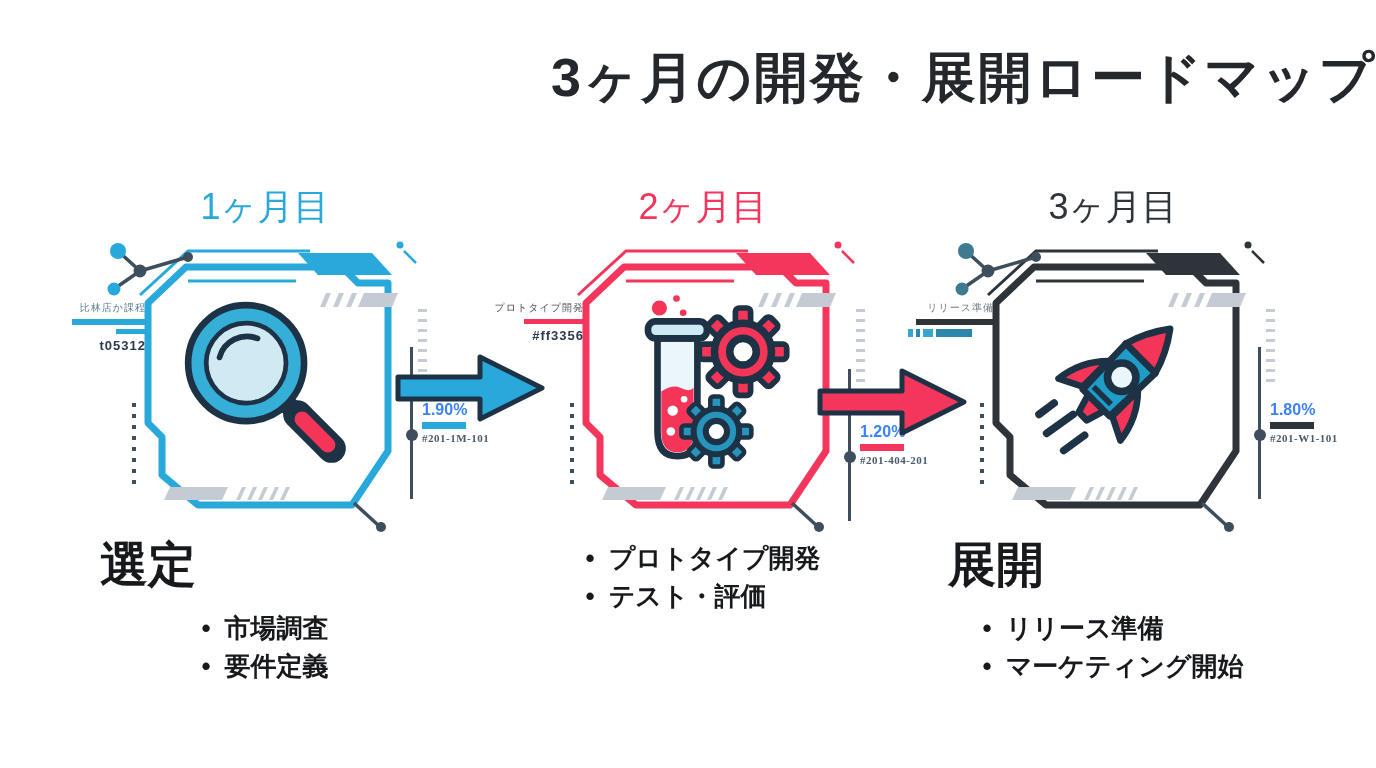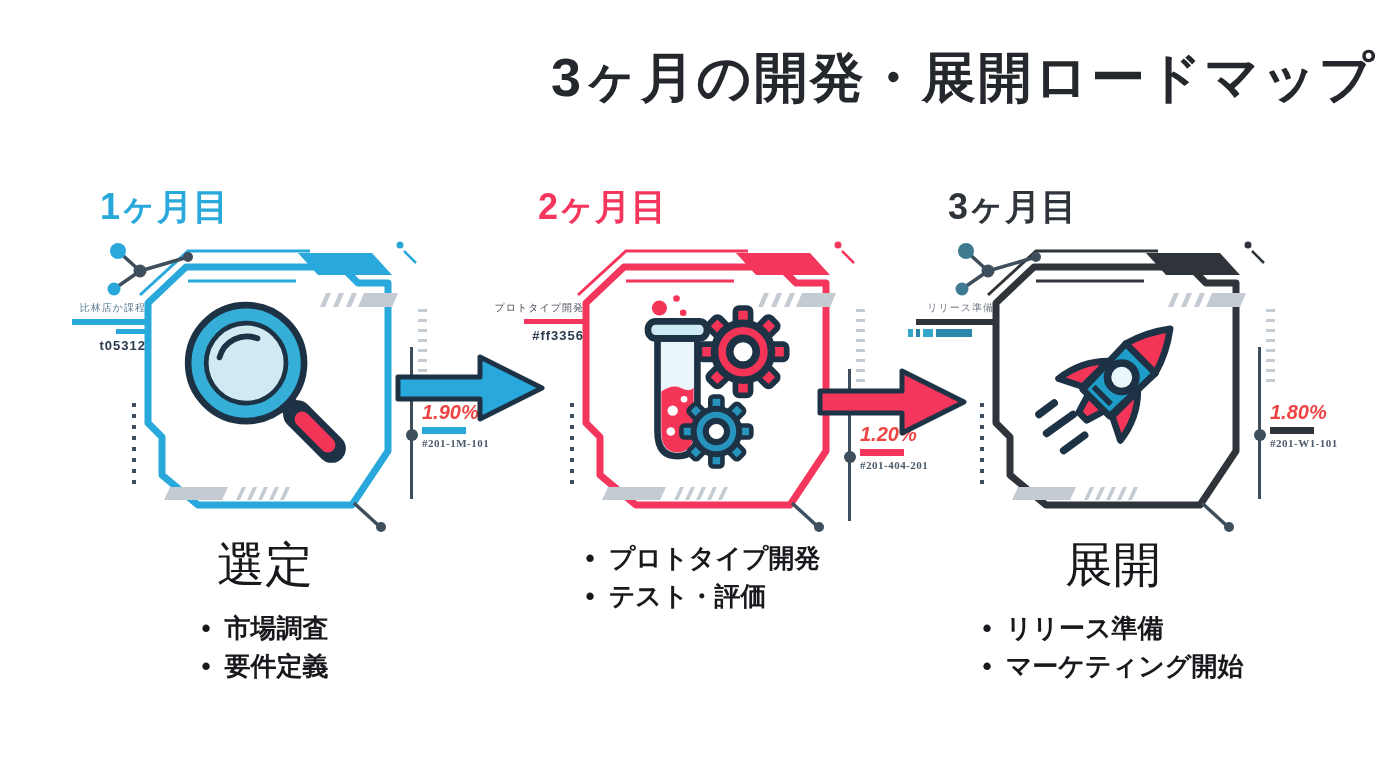--- a/index.html
+++ b/index.html
@@ -2,25 +2,25 @@
 <html style="--accent-cyan: #29a9db; --accent-pink: #f4355c; --accent-dark: #2e343a; --outline: #1d3345; --slate: #3e4e5c; --gray: #c5cbd2; --ink: #17191c; --title-ink: #24272b;"><head>
 <meta charset="utf-8">
 <style>
   html,body{margin:0;padding:0;background:#ffffff;}
   body{font-family:"Liberation Sans","DejaVu Sans",sans-serif;}
   .canvas{position:relative;width:1376px;height:768px;background:#ffffff;overflow:hidden;}
   .title{position:absolute;left:0;top:42px;width:100%;text-align:right;
          font-size:54px;font-weight:800;letter-spacing:2px;color:var(--title-ink);margin:0;}
   .phase{position:absolute;top:183px;width:330px;}
   .phase-1{left:100px;} .phase-2{left:538px;} .phase-3{left:948px;}
-  .month{font-size:36px;font-weight:700;color:var(--accent);height:46px;margin-bottom:6px;}
+  .month{text-align:center;font-size:36px;font-weight:400;color:var(--accent);height:46px;margin-bottom:6px;}
   .frame-wrap{position:relative;width:330px;height:292px;}
   .frame-svg{position:absolute;left:0;top:0;color:var(--accent);overflow:visible;}
   .icon{position:absolute;left:72px;top:54px;width:190px;height:190px;overflow:visible;}
-  .phase-name{margin:6px 0 0 0;text-align:center;font-size:48px;font-weight:400;color:var(--ink);}
+  .phase-name{margin:6px 0 0 0;text-align:left;font-size:48px;font-weight:700;color:var(--ink);}
   .bullets{list-style:none;margin:12px auto 0 auto;padding:0;width:max-content;}
   .bullets li{display:flex;align-items:center;gap:14px;font-size:26px;font-weight:600;
               color:var(--ink);line-height:38px;}
   .bullet-dot{font-size:26px;line-height:38px;color:var(--ink);}
   
   .side-note{position:absolute;left:-54px;top:66px;width:100px;display:flex;flex-direction:column;align-items:flex-end;gap:4px;}
   .side-label{font-size:10px;color:#5b7d92;letter-spacing:1px;white-space:nowrap;}
   .phase-2 .side-label{color:#4a4f58;} .phase-3 .side-label{color:#707984;}
   .side-bar{width:74px;height:6px;background:var(--accent);}
   .side-bar-small{width:30px;height:5px;background:var(--accent);}
@@ -28,21 +28,21 @@
   .phase-3 .side-bar{width:78px;height:6px;}
   .side-code{font-size:13px;font-weight:700;color:#2b3a4c;letter-spacing:1px;}
   .seg-row{display:flex;gap:3px;align-self:flex-start;margin-left:14px;}
   .seg{height:8px;background:#2c88aa;}
   .seg.s1{width:5px;background:#35a7cc;} .seg.s2{width:4px;} .seg.s3{width:10px;background:#35a7cc;} .seg.s4{width:36px;}
   
   .metric-line{position:absolute;left:310px;top:112px;height:152px;border-left:3px solid var(--slate);}
   .metric-dot{position:absolute;left:-7px;top:54%;width:12px;height:12px;border-radius:50%;background:var(--slate);}
   .metric{position:absolute;left:322px;top:166px;display:flex;flex-direction:column;gap:3px;}
   .phase-2 .metric{top:188px;} .phase-2 .metric-line{top:134px;}
-  .metric-value{font-size:20px;font-weight:800;color:#ef4444;font-style:italic;}
+  .metric-value{font-size:16px;font-weight:800;color:#3b82f6;}
   .metric-bar{width:44px;height:7px;background:var(--accent);}
   .metric-code{font-size:11px;font-weight:700;color:#4a5a6a;letter-spacing:0.5px;white-space:nowrap;font-family:Liberation Serif, serif;}
   .arrow{position:absolute;width:152px;height:76px;overflow:visible;}
   .arrow-1{left:394px;top:350px;color:#29a9db;}
   .arrow-2{left:816px;top:364px;color:#f4355c;}
 </style>
 </head>
 <body>
 
 <div class="canvas">

